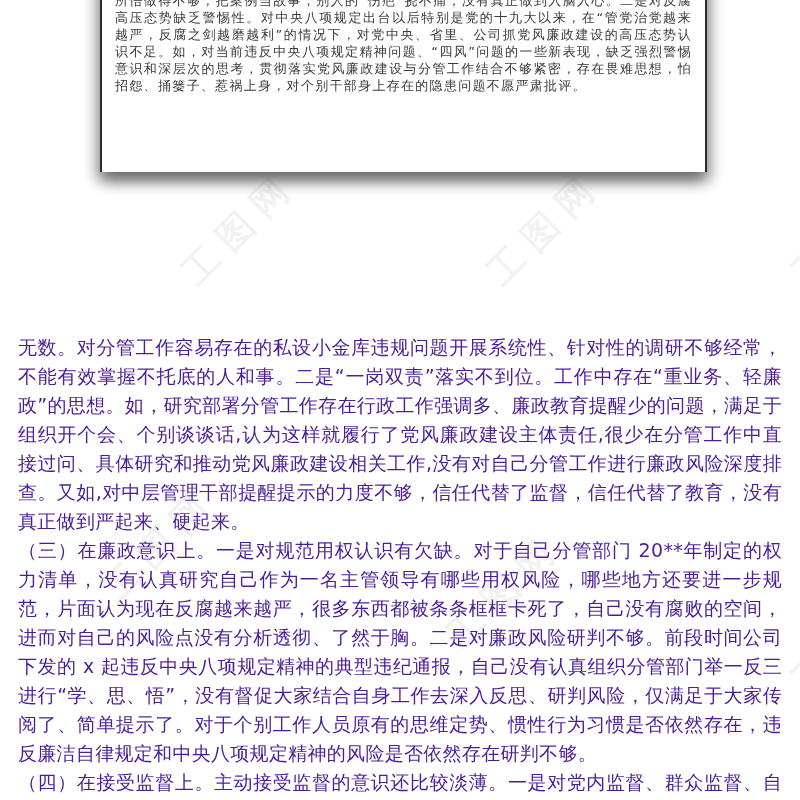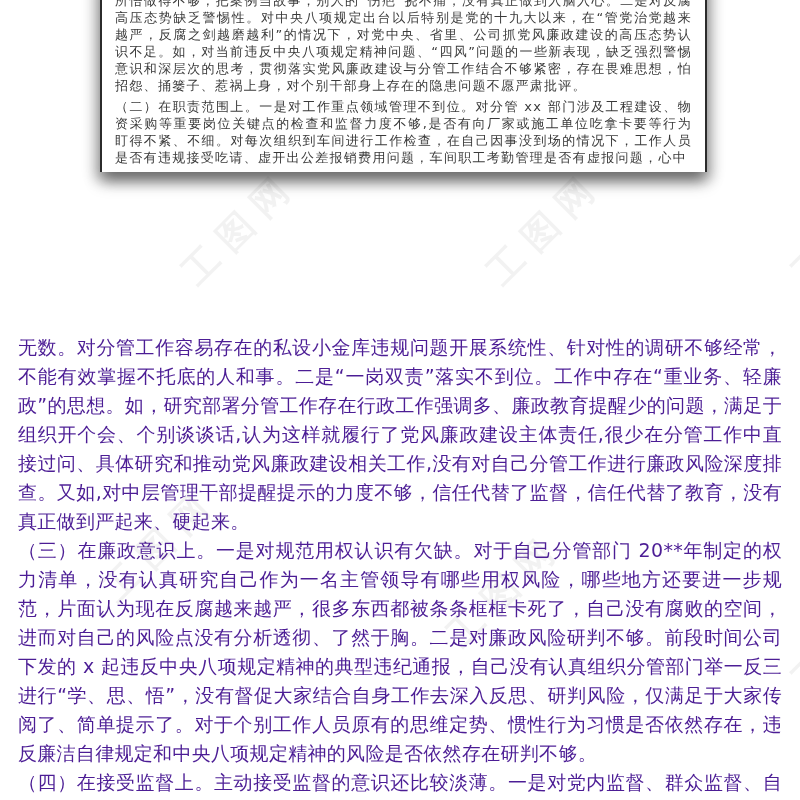--- a/index.html
+++ b/index.html
@@ -90,21 +90,20 @@
     <span class="wm" style="left:240px; top:228px;">工图网</span>
     <span class="wm" style="left:545px; top:228px;">工图网</span>
     <span class="wm" style="left:850px; top:228px;">工图网</span>
     <span class="wm" style="left:160px; top:545px;">工图网</span>
     <span class="wm" style="left:505px; top:590px;">工图网</span>
     <span class="wm" style="left:850px; top:635px;">工图网</span>
   </div>
 
   <div class="preview-page">
     <p>所悟做得不够，把案例当故事，别人的“伤疤”挠不痛，没有真正做到入脑入心。二是对反腐高压态势缺乏警惕性。对中央八项规定出台以后特别是党的十九大以来，在“管党治党越来越严，反腐之剑越磨越利”的情况下，对党中央、省里、公司抓党风廉政建设的高压态势认识不足。如，对当前违反中央八项规定精神问题、“四风”问题的一些新表现，缺乏强烈警惕意识和深层次的思考，贯彻落实党风廉政建设与分管工作结合不够紧密，存在畏难思想，怕招怨、捅篓子、惹祸上身，对个别干部身上存在的隐患问题不愿严肃批评。</p>
-    <p>（二）在职责范围上。一是对工作重点领域管理不到位。对分管 xx 部门涉及工程建设、物资采购等重要岗位关键点的检查和监督力度不够,是否有向厂家或施工单位吃拿卡要等行为盯得不紧、不细。对每次组织到车间进行工作检查，在自己因事没到场的情况下，工作人员是否有违规接受吃请、虚开出公差报销费用问题，车间职工考勤管理是否有虚报问题，心中</p>
   </div>
 
   <div class="doc-body">
     <p>无数。对分管工作容易存在的私设小金库违规问题开展系统性、针对性的调研不够经常，不能有效掌握不托底的人和事。二是“一岗双责”落实不到位。工作中存在“重业务、轻廉政”的思想。如，研究部署分管工作存在行政工作强调多、廉政教育提醒少的问题，满足于组织开个会、个别谈谈话,认为这样就履行了党风廉政建设主体责任,很少在分管工作中直接过问、具体研究和推动党风廉政建设相关工作,没有对自己分管工作进行廉政风险深度排查。又如,对中层管理干部提醒提示的力度不够，信任代替了监督，信任代替了教育，没有真正做到严起来、硬起来。</p>
     <p>（三）在廉政意识上。一是对规范用权认识有欠缺。对于自己分管部门 20**年制定的权力清单，没有认真研究自己作为一名主管领导有哪些用权风险，哪些地方还要进一步规范，片面认为现在反腐越来越严，很多东西都被条条框框卡死了，自己没有腐败的空间，进而对自己的风险点没有分析透彻、了然于胸。二是对廉政风险研判不够。前段时间公司下发的 x 起违反中央八项规定精神的典型违纪通报，自己没有认真组织分管部门举一反三进行“学、思、悟”，没有督促大家结合自身工作去深入反思、研判风险，仅满足于大家传阅了、简单提示了。对于个别工作人员原有的思维定势、惯性行为习惯是否依然存在，违反廉洁自律规定和中央八项规定精神的风险是否依然存在研判不够。</p>
     <p>（四）在接受监督上。主动接受监督的意识还比较淡薄。一是对党内监督、群众监督、自我监督的关系认识不深不透，讳疾忌医，主动到车间听取职工群众廉政意见的愿望不强烈，怕</p>
   </div>
 
 </div>
 

